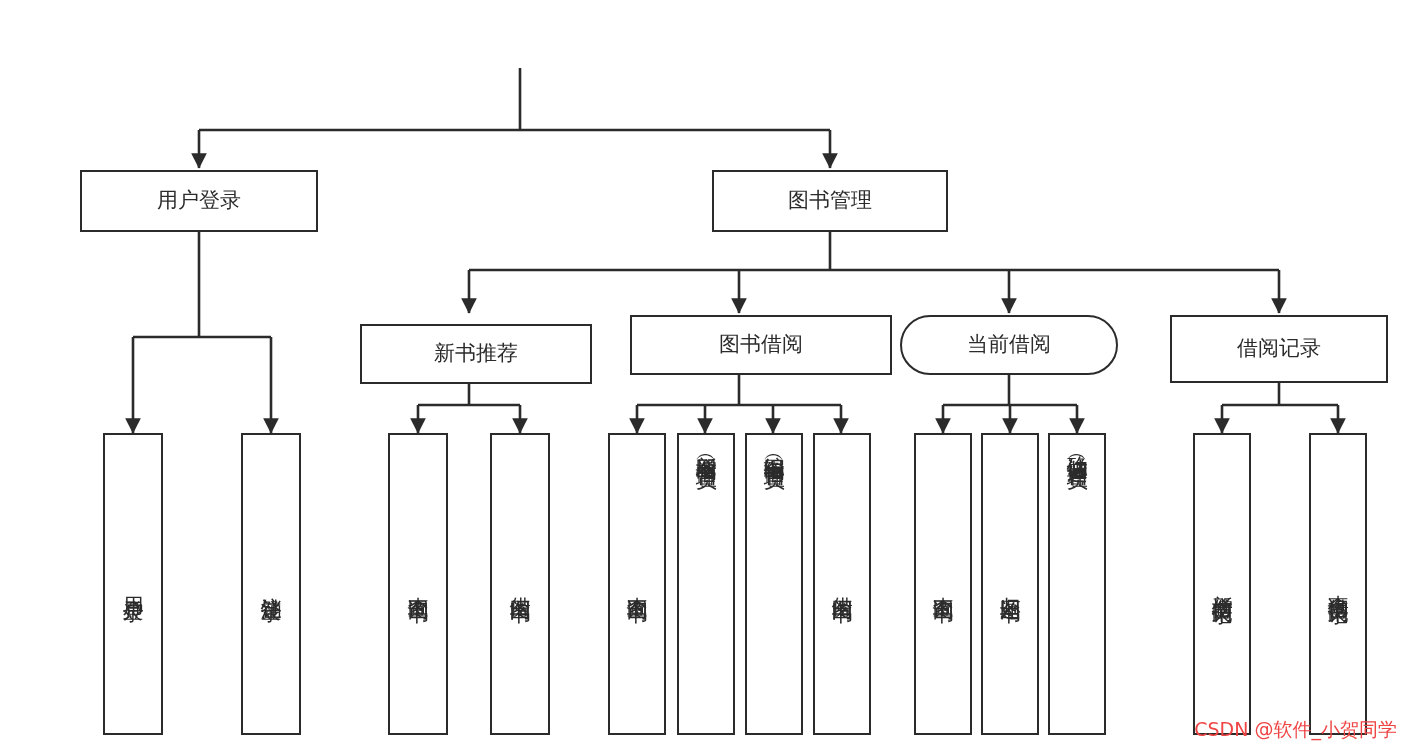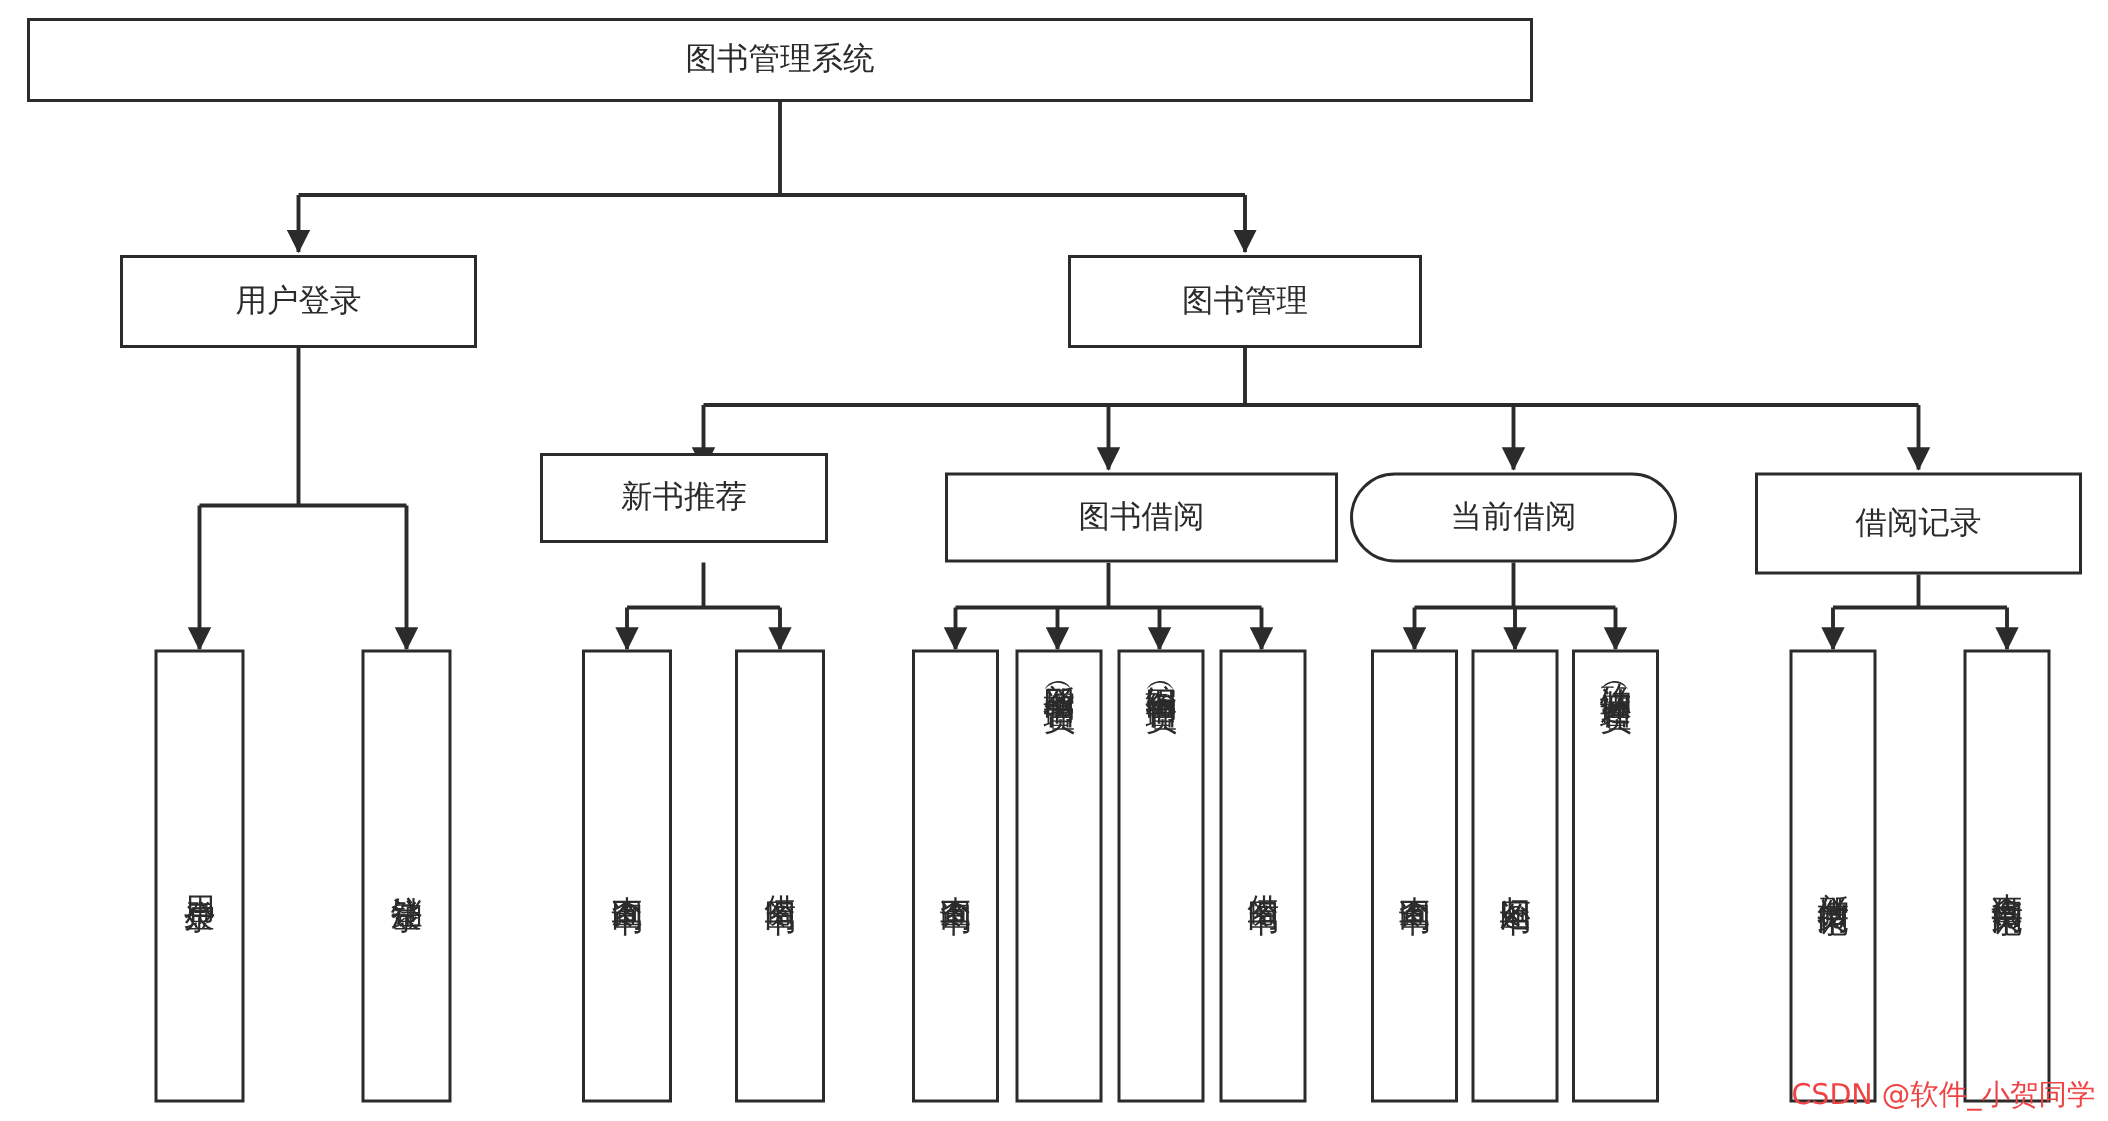--- a/index.html
+++ b/index.html
@@ -123,33 +123,30 @@
       <path d="M 1010 405 L 1010 433" marker-end="url(#arrow)"></path>
       <path d="M 1077 405 L 1077 433" marker-end="url(#arrow)"></path>
 
       <path d="M 1279 375 L 1279 405"></path>
       <path d="M 1222 405 L 1338 405"></path>
       <path d="M 1222 405 L 1222 433" marker-end="url(#arrow)"></path>
       <path d="M 1338 405 L 1338 433" marker-end="url(#arrow)"></path>
     </g>
   </svg>
 
-  <div class="node node-h" style="left:18px; top:12px; width:1004px; height:56px;">
-    <span>图书管理系统</span>
-  </div>
 
   <div class="node node-h" style="left:80px; top:170px; width:238px; height:62px;">
     <span>用户登录</span>
   </div>
 
   <div class="node node-h" style="left:712px; top:170px; width:236px; height:62px;">
     <span>图书管理</span>
   </div>
 
-  <div class="node node-h" style="left:360px; top:302px; width:192px; height:60px;">
+  <div class="node node-h" style="left:360px; top:324px; width:232px; height:60px;">
     <span>新书推荐</span>
   </div>
 
   <div class="node node-h" style="left:630px; top:315px; width:262px; height:60px;">
     <span>图书借阅</span>
   </div>
 
   <div class="node node-h" style="left:900px; top:315px; width:218px; height:60px;border-radius:30px;">
     <span>当前借阅</span>
   </div>

